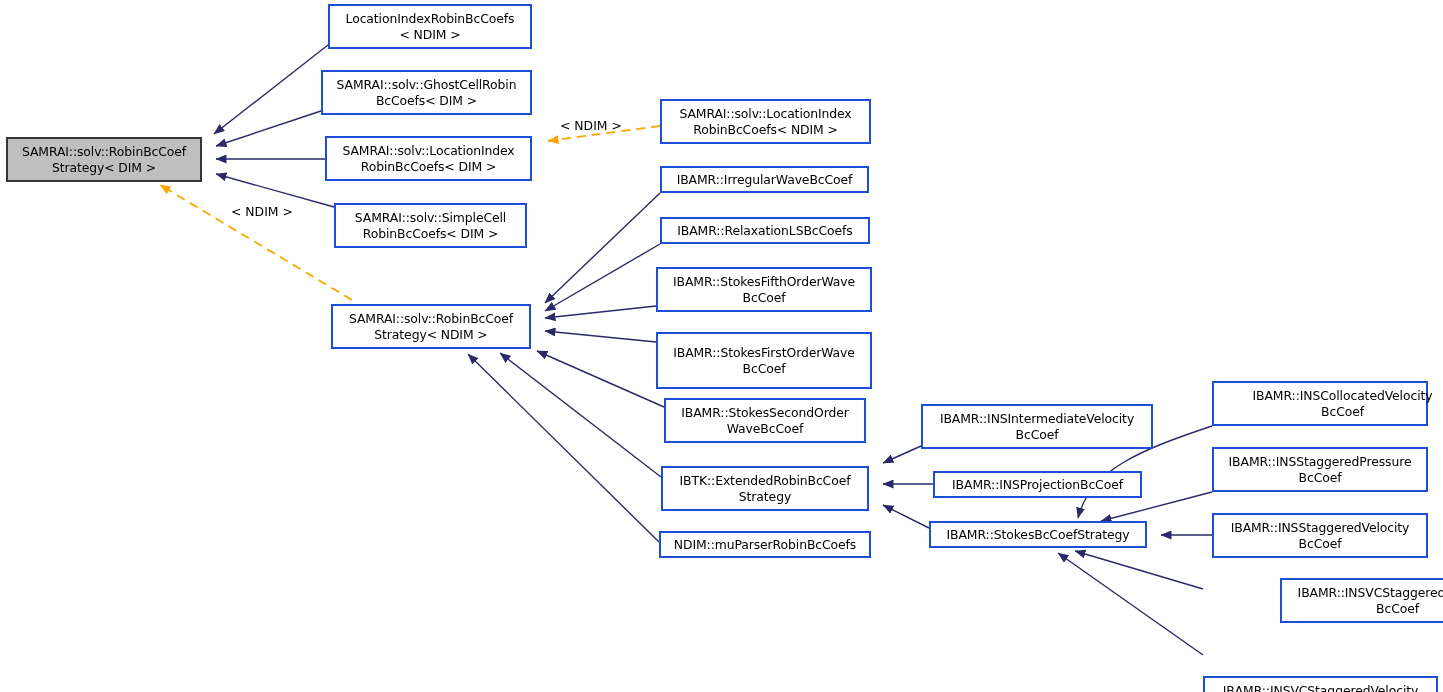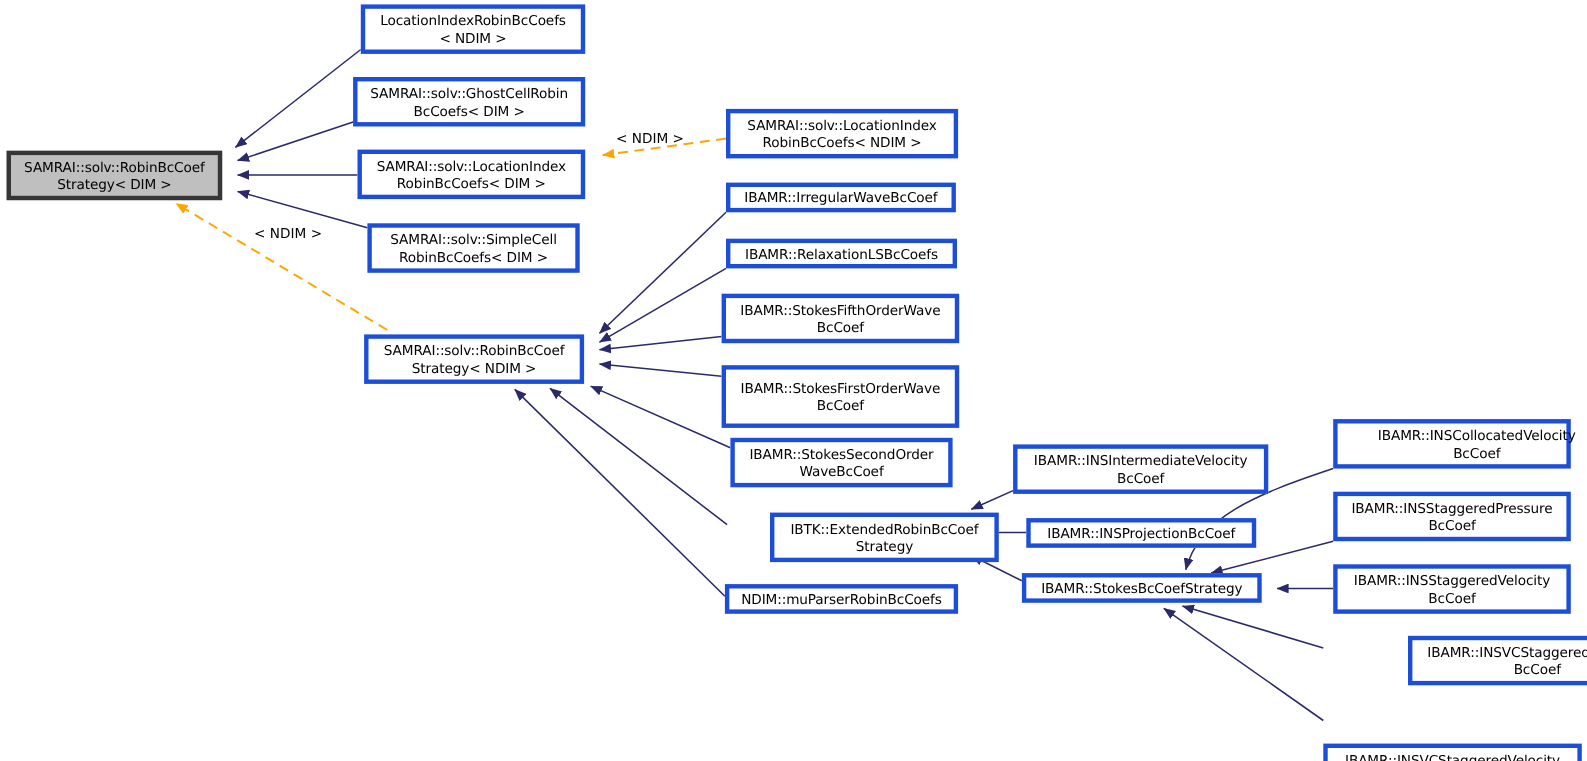--- a/index.html
+++ b/index.html
@@ -19,21 +19,21 @@
     position: absolute;
     left: 0;
     top: 0;
     width: 1443px;
     height: 692px;
     pointer-events: none;
   }
   .node {
     position: absolute;
     box-sizing: border-box;
-    border: 4px solid #1d4ed8;
+    border: 2px solid #1d4ed8;
     background: #ffffff;
     color: #000000;
     font-size: 12.4px;
     line-height: 15.5px;
     text-align: center;
     display: flex;
     align-items: center;
     justify-content: center;
     padding: 0 3px;
     white-space: pre-line;
@@ -125,21 +125,21 @@
 
   <div class="node" style="left:656px;top:267px;width:216px;height:45px;">IBAMR::StokesFifthOrderWave
 BcCoef</div>
 
   <div class="node" style="left:656px;top:332px;width:216px;height:57px;">IBAMR::StokesFirstOrderWave
 BcCoef</div>
 
   <div class="node" style="left:664px;top:398px;width:202px;height:45px;">IBAMR::StokesSecondOrder
 WaveBcCoef</div>
 
-  <div class="node" style="left:661px;top:466px;width:208px;height:45px;margin-left:39px;">IBTK::ExtendedRobinBcCoef
+  <div class="node" style="left:661px;top:466px;width:208px;height:45px;">IBTK::ExtendedRobinBcCoef
 Strategy</div>
 
   <div class="node" style="left:659px;top:531px;width:212px;height:27px;">NDIM::muParserRobinBcCoefs</div>
 
   <div class="node" style="left:921px;top:404px;width:232px;height:45px;">IBAMR::INSIntermediateVelocity
 BcCoef</div>
 
   <div class="node" style="left:933px;top:471px;width:209px;height:27px;">IBAMR::INSProjectionBcCoef</div>
 
   <div class="node" style="left:929px;top:521px;width:218px;height:27px;">IBAMR::StokesBcCoefStrategy</div>

